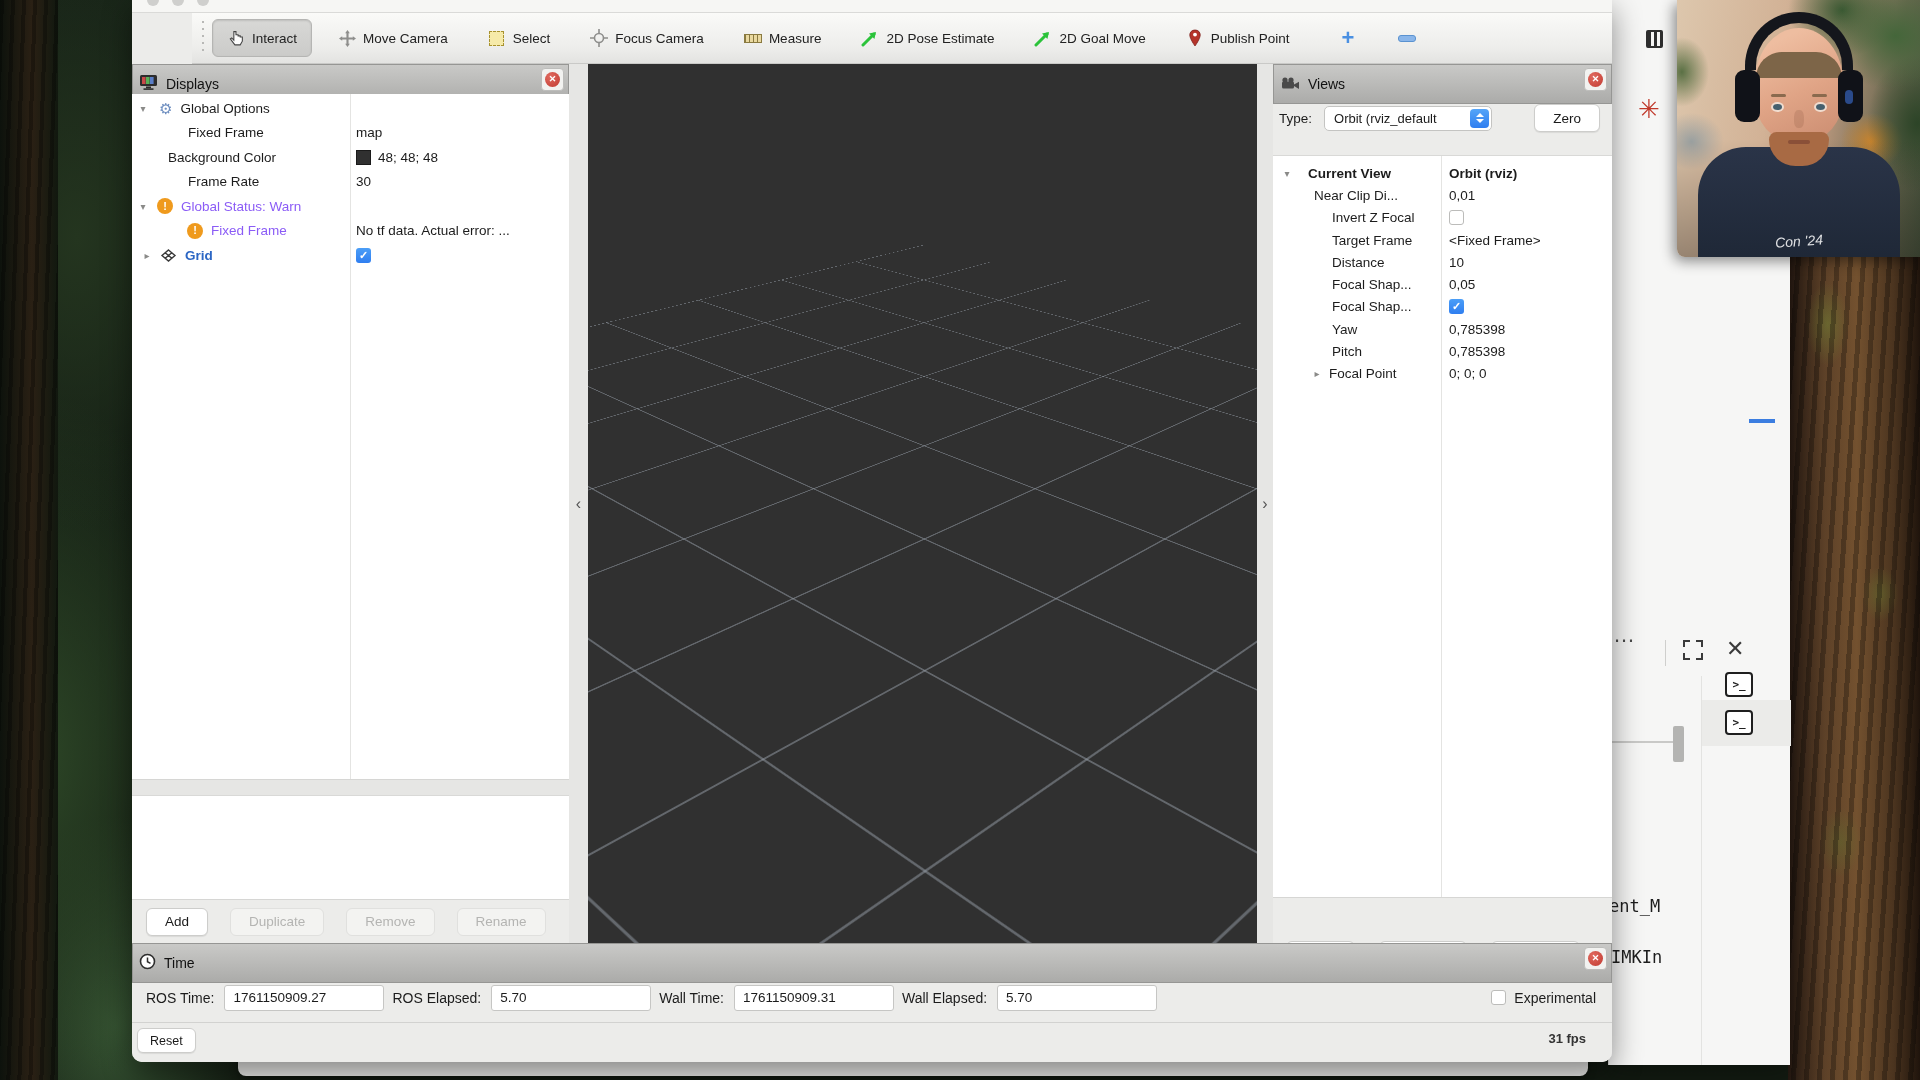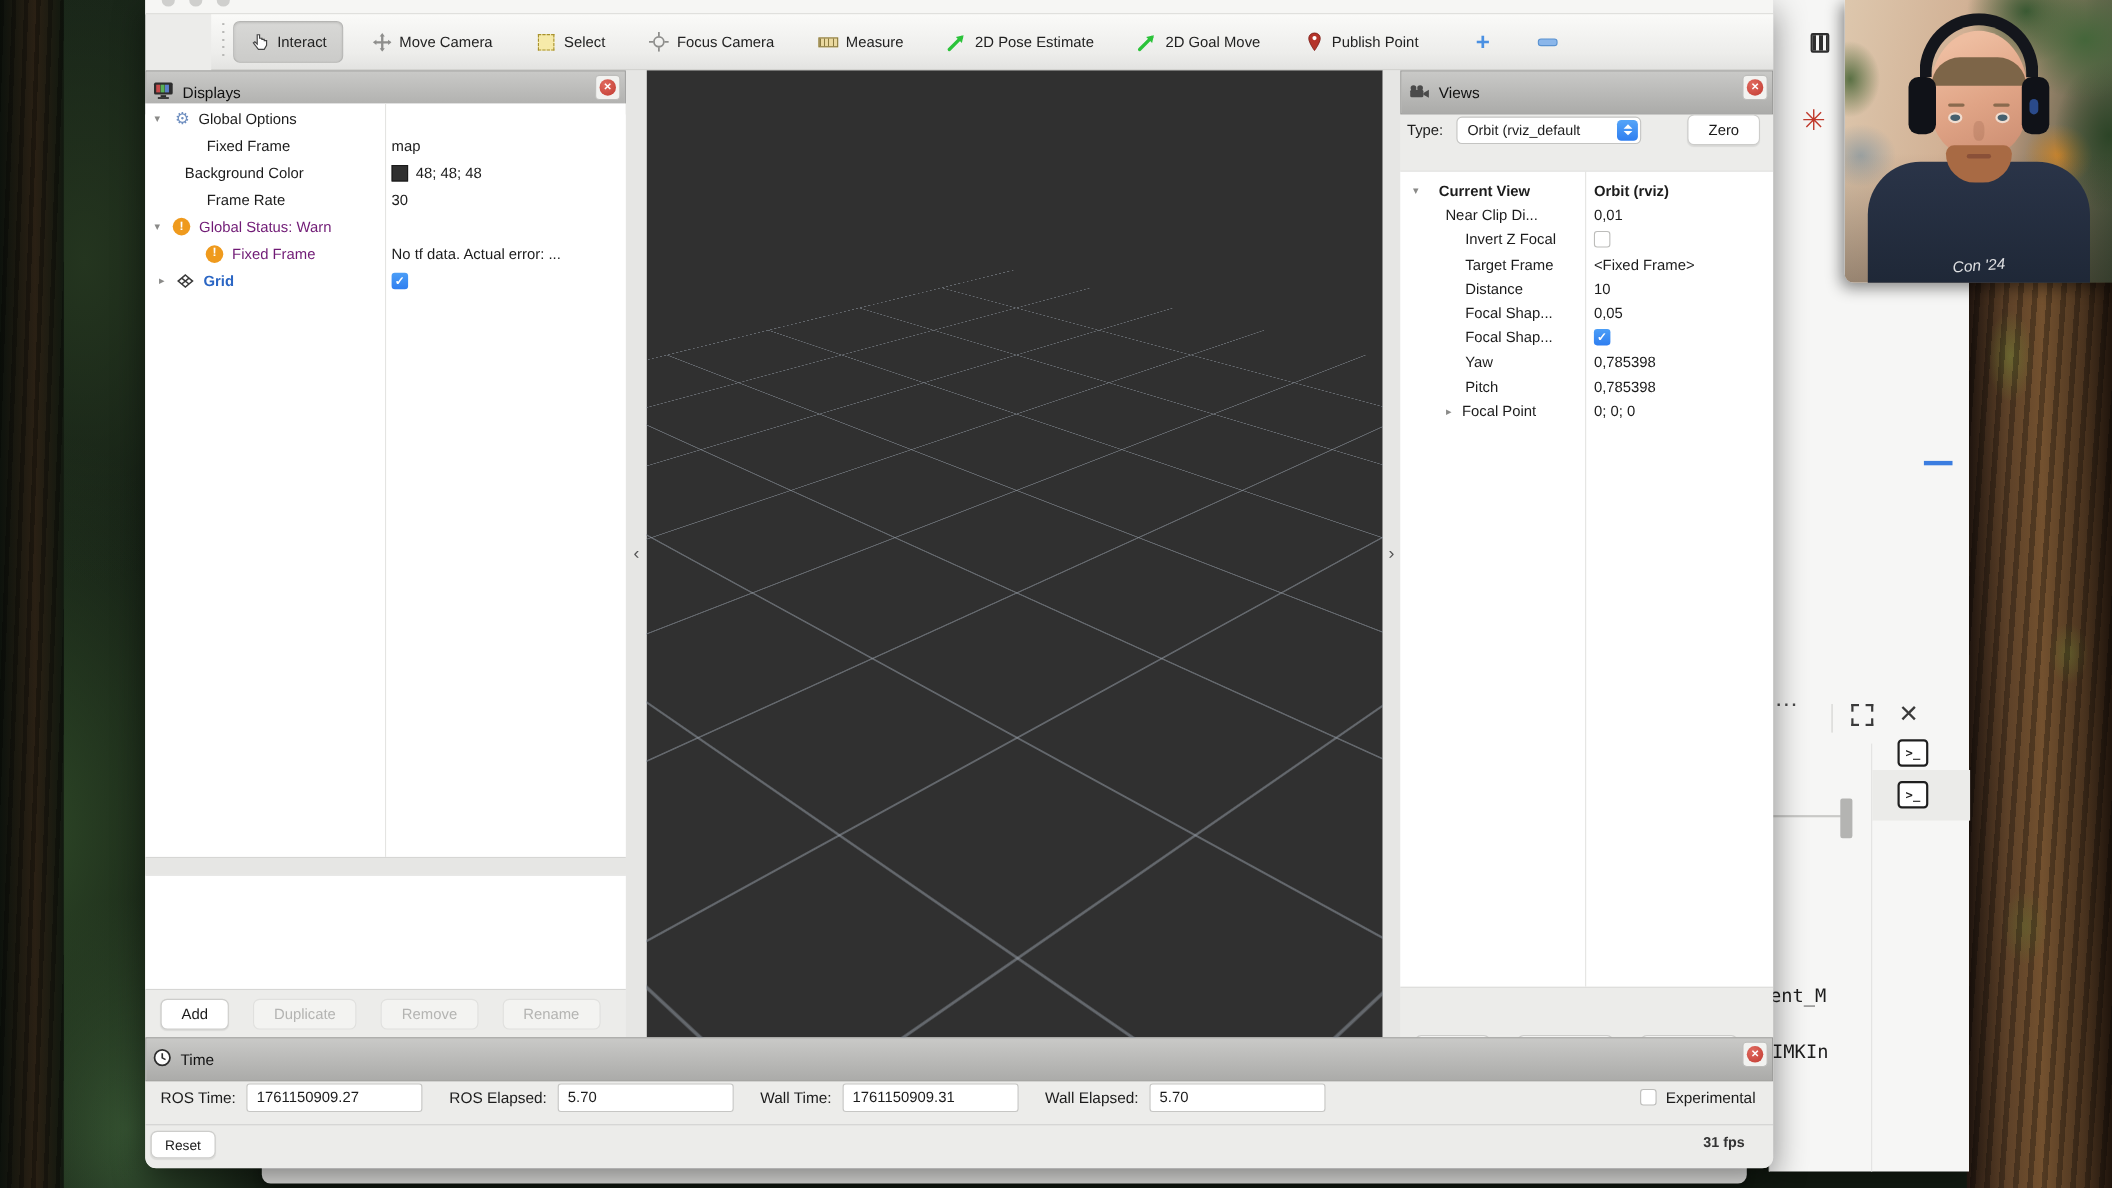--- a/index.html
+++ b/index.html
@@ -96,21 +96,21 @@
   .displays-panel { position:absolute; left:0; top:64px; width:437px; height:879px; background:#ececea; }
   .displays-header { left:0; top:0; width:437px; }
   .dtree { position:absolute; left:0; top:30px; width:437px; height:686px; background:#fff; border-bottom:1px solid #d6d6d4; padding-top:2px; }
   .dtree .colsep { position:absolute; left:218px; top:0; width:1px; height:100%; background:#e4e4e2; }
   .trow { position:relative; height:24.5px; display:flex; align-items:center; font-size:13.5px; color:#1c1c1c; }
   .chev { width:12px; font-size:10px; color:#8a8a88; text-align:center; }
   .tval { position:absolute; left:224px; display:flex; align-items:center; gap:7px; font-size:13.5px; color:#1c1c1c; white-space:nowrap; }
   .gear-icon { color:#6f8fc0; font-size:15px; line-height:1; }
   .warn-badge { width:16px; height:16px; border-radius:50%; background:#ef9a1d; color:#fff; font-size:11px; font-weight:bold;
     display:inline-flex; align-items:center; justify-content:center; line-height:1; }
-  .orange-text { color:#701a75; }
+  .orange-text { color:#8b5cf6; }
   .grid-label { color:#2b66c4; font-weight:bold; }
   .swatch { width:15px; height:15px; background:#303030; border:1px solid #1a1a1a; }
   .checkbox { width:15px; height:15px; border-radius:3px; border:1px solid #bcbcba; background:#fff; }
   .checkbox.checked { border:none; background:linear-gradient(180deg,#4b9ef7,#2f7ef0); color:#fff; font-size:11px; font-weight:bold;
     display:flex; align-items:center; justify-content:center; }
   .d-splitter { position:absolute; left:0; top:716px; width:437px; height:15px; background:#e6e6e4; }
   .d-lower { position:absolute; left:0; top:731px; width:437px; height:105px; background:#fff; border-top:1px solid #d9d9d7; border-bottom:1px solid #d6d6d4; }
   .d-buttons { position:absolute; left:0; top:836px; width:437px; height:43px; display:flex; align-items:center; gap:22px; padding:0 14px; }
   .btn { height:28px; padding:0 18px; background:#fff; border:1px solid #cdcdcb; border-radius:6px;
     font-size:13.5px; color:#1a1a1a; display:inline-flex; align-items:center; justify-content:center;
@@ -147,21 +147,21 @@
   .vval { position:absolute; left:176px; display:flex; align-items:center; font-size:13.5px; white-space:nowrap; }
   .bold { font-weight:bold; }
   .v-buttons { position:absolute; left:0; top:860px; width:339px; height:45px; display:flex; align-items:flex-end; gap:24px; padding-left:13px; }
 
   
   .time-panel { position:absolute; left:0; top:943px; width:1480px; height:79px; background:#ececea; }
   .time-header { left:0; top:0; width:1480px; }
   .time-fields { position:absolute; left:0; top:30px; width:1480px; height:49px; display:flex; align-items:center; padding-left:14px; font-size:14px; color:#1c1c1c; }
   .tf-label { margin-right:10px; white-space:nowrap; }
   .tf-input { width:160px; height:26px; background:#fff; border:1px solid #c6c6c4; border-radius:3px; font-size:13.5px; color:#1c1c1c;
-    padding-left:8px; margin-right:24px; font-family:"Liberation Sans", sans-serif; }
+    padding-left:8px; margin-right:8px; font-family:"Liberation Sans", sans-serif; }
   .experimental { position:absolute; right:16px; top:0; height:49px; display:flex; align-items:center; gap:8px; font-size:14px; color:#1c1c1c; }
 
   .status-bar { position:absolute; left:0; top:1022px; width:1480px; height:40px; background:#ececea; border-top:1px solid #d2d2d0; }
   .reset-btn { position:absolute; left:5px; top:5px; height:25px; padding:0 12px; font-size:12.5px; }
   .fps { position:absolute; right:26px; top:8px; font-size:13px; color:#333; font-weight:bold; }
 
   
   .webcam { position:absolute; left:1677px; top:0; width:243px; height:257px; z-index:3; border-radius:0 0 0 8px; overflow:hidden;
     box-shadow:-3px 4px 14px rgba(0,0,0,.45);
     background:

